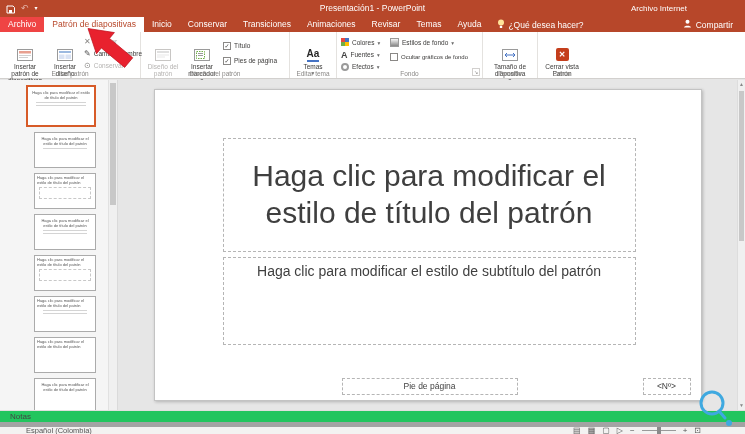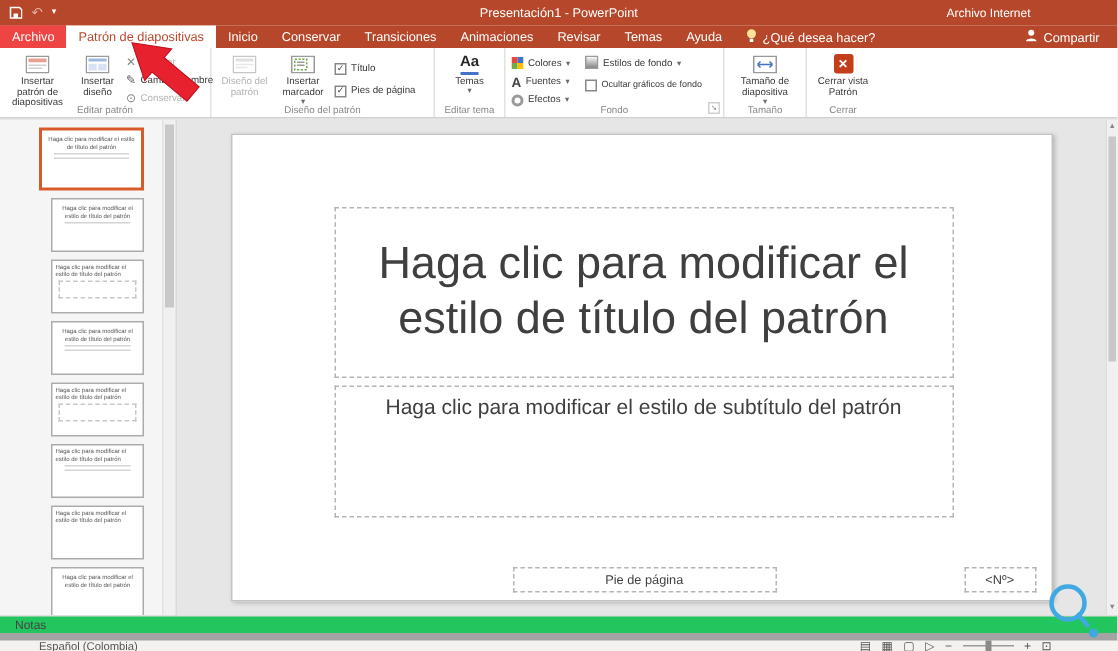--- a/index.html
+++ b/index.html
@@ -21,21 +21,21 @@
   .tab.active { background:#FFFFFF; color:#B7472A; }
   .searchtab { display:flex; align-items:center; gap:3px; padding:0 8px; }
   .share { margin-left:auto; display:flex; align-items:center; gap:4px; padding-right:12px; font-size:8.5px; }
 
   
   .ribbon { position:absolute; top:32px; left:0; right:0; height:47px; background:#fff; border-bottom:1px solid #D2D0CE; display:flex; }
   .grp { position:relative; border-right:1px solid #E4E2DF; padding:2px 4px 9px; display:flex; align-items:flex-start; gap:3px; }
   .gname { position:absolute; bottom:1px; left:0; right:0; text-align:center; font-size:6.5px; color:#8A8886; white-space:nowrap; }
   .launcher { position:absolute; right:2px; bottom:2px; font-size:5px; color:#8A8886; width:8px; height:8px; line-height:7px; text-align:center; border:1px solid #D2D0CE; }
   .bb { display:flex; flex-direction:column; align-items:center; text-align:center; font-size:6.5px; line-height:1.1; color:#3B3A39; width:42px; padding-top:1px; }
-  .bb .bic { height:15px; display:flex; align-items:center; justify-content:center; margin-bottom:1px; }
+  .bb .bic { height:15px; display:flex; align-items:center; justify-content:center; margin-bottom:1px;margin-top:12px; }
   .bb.dis { color:#B5B3B1; }
   .col { display:flex; flex-direction:column; gap:3px; padding-top:3px; }
   .sb { display:flex; align-items:center; gap:3px; font-size:6.5px; color:#3B3A39; white-space:nowrap; height:9px; }
   .sb.dis { color:#B5B3B1; }
   .cb { width:8px; height:8px; border:1px solid #8A8886; background:#fff; font-size:6px; line-height:6px; text-align:center; color:#3B3A39; flex:none; }
   .caret { font-size:5.5px; color:#6B6B6B; }
   .gi { color:#8A8886; font-size:8px; }
 
   .ic-close { width:13px; height:13px; background:#C43E1C; border-radius:2px; color:#fff; font-size:8px; font-weight:bold; line-height:13px; text-align:center; }
   .ic-aa { font-size:10px; font-weight:bold; color:#262626; border-bottom:2px solid #4472C4; line-height:11px; }

